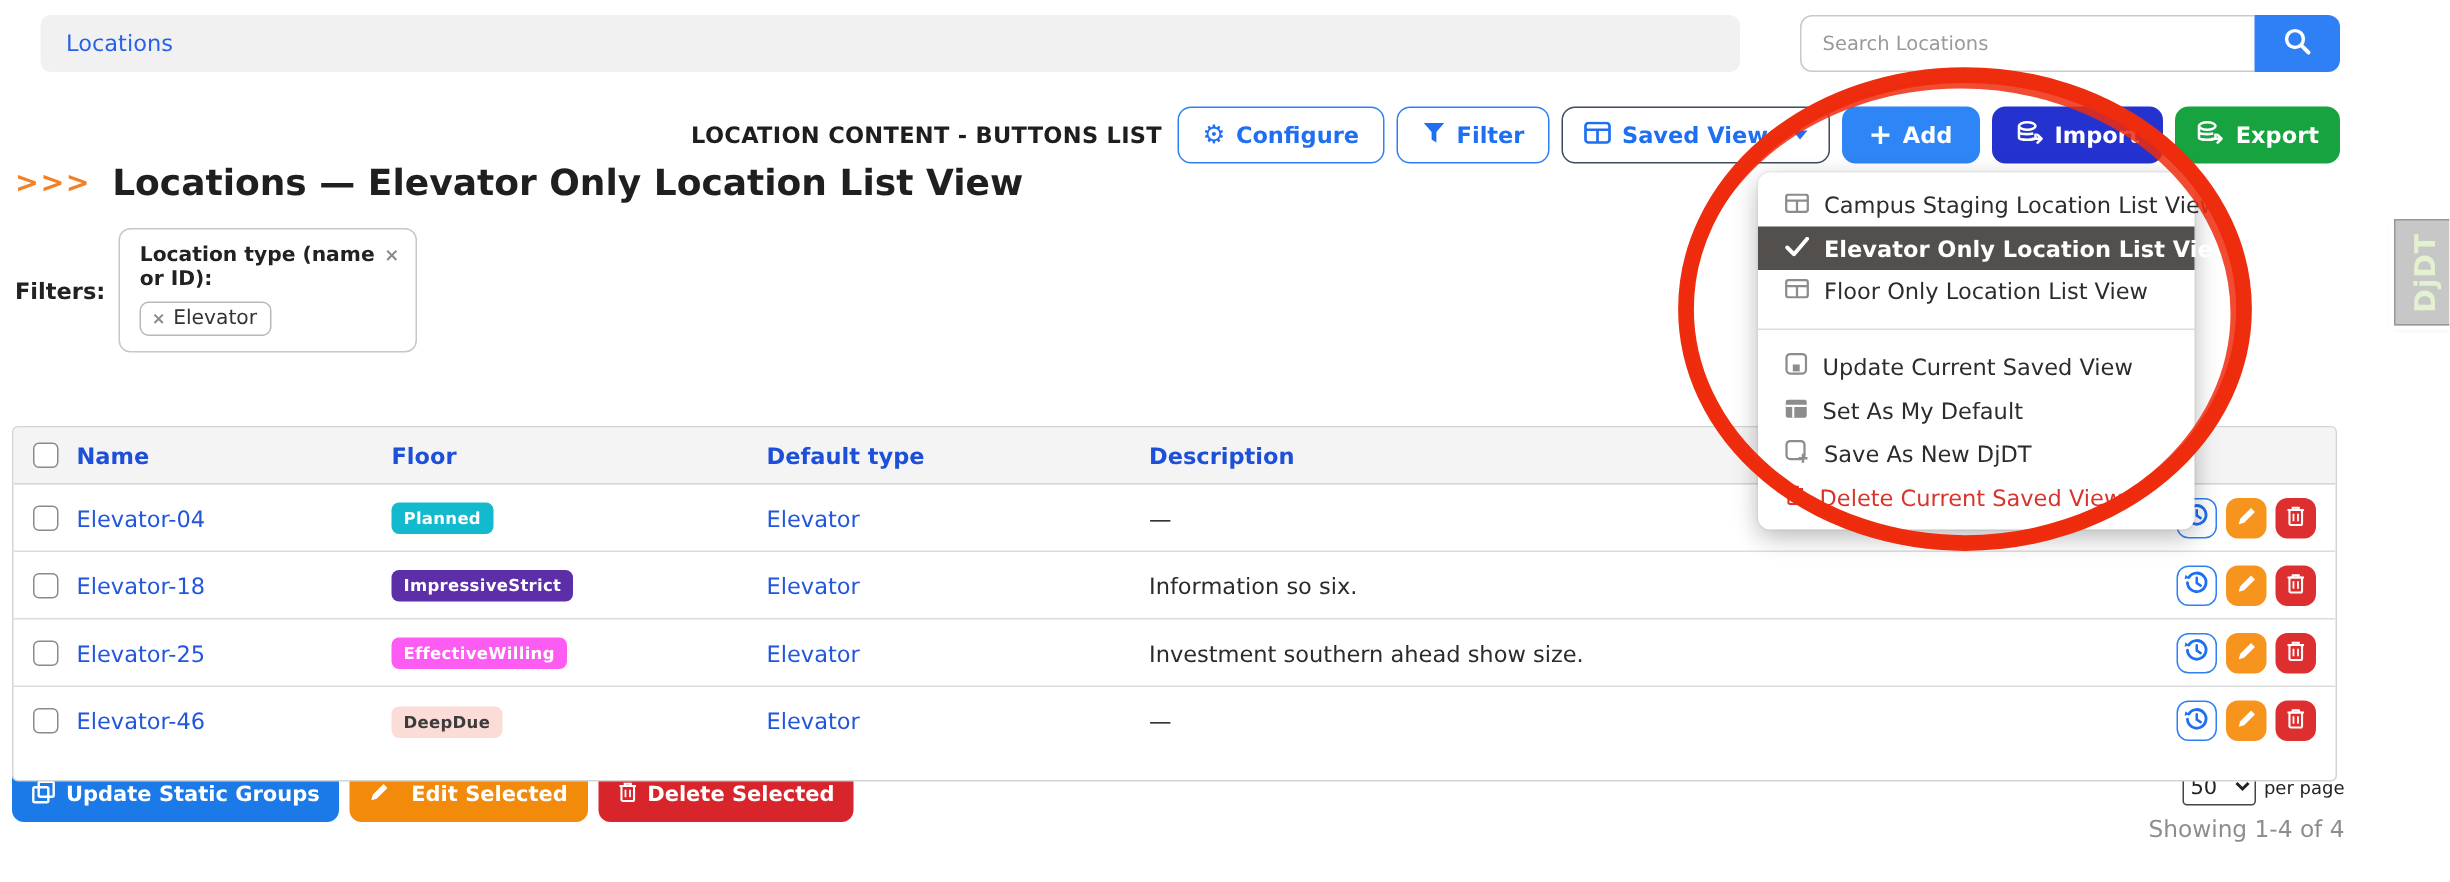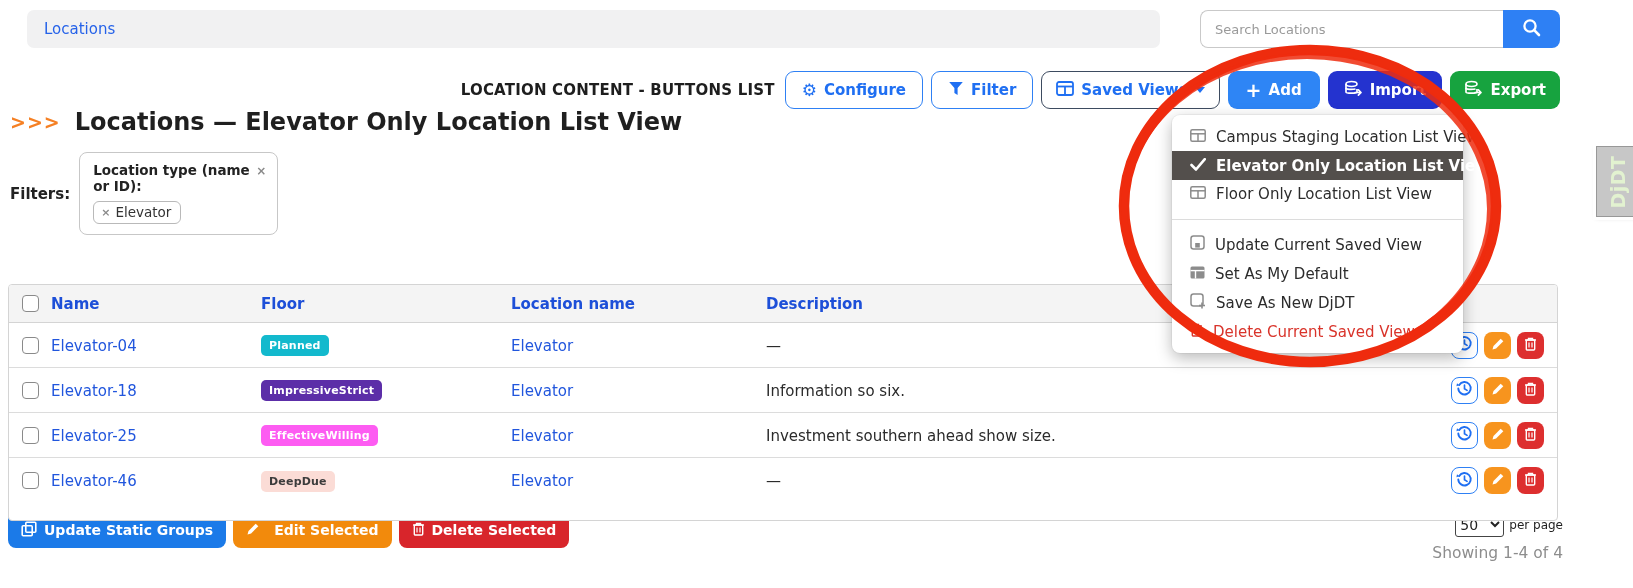--- a/index.html
+++ b/index.html
@@ -191,21 +191,21 @@
     <span>DjDT</span>
   </div>
 
   <div class="table-card">
     <div class="t-row t-head">
       <div class="c-check">
           <input type="checkbox" style="">
         </div>
       <div class="c-name"><span class="th">Name</span></div>
       <div class="c-status"><span class="th">Floor</span></div>
-      <div class="c-type"><span class="th">Location name</span></div>
+      <div class="c-type"><span class="th">Default type</span></div>
       <div class="c-desc"><span class="th">Description</span></div>
       <div class="c-actions"></div>
     </div>
 
     <div class="t-row t-body-row">
       <div class="c-check">
           <input type="checkbox" style="">
         </div>
       <div class="c-name"><a class="cell-link">Elevator-04</a></div>
       <div class="c-status"><span class="badge" style="background-color: rgb(19, 185, 205); color: rgb(255, 255, 255);">Planned</span></div>

